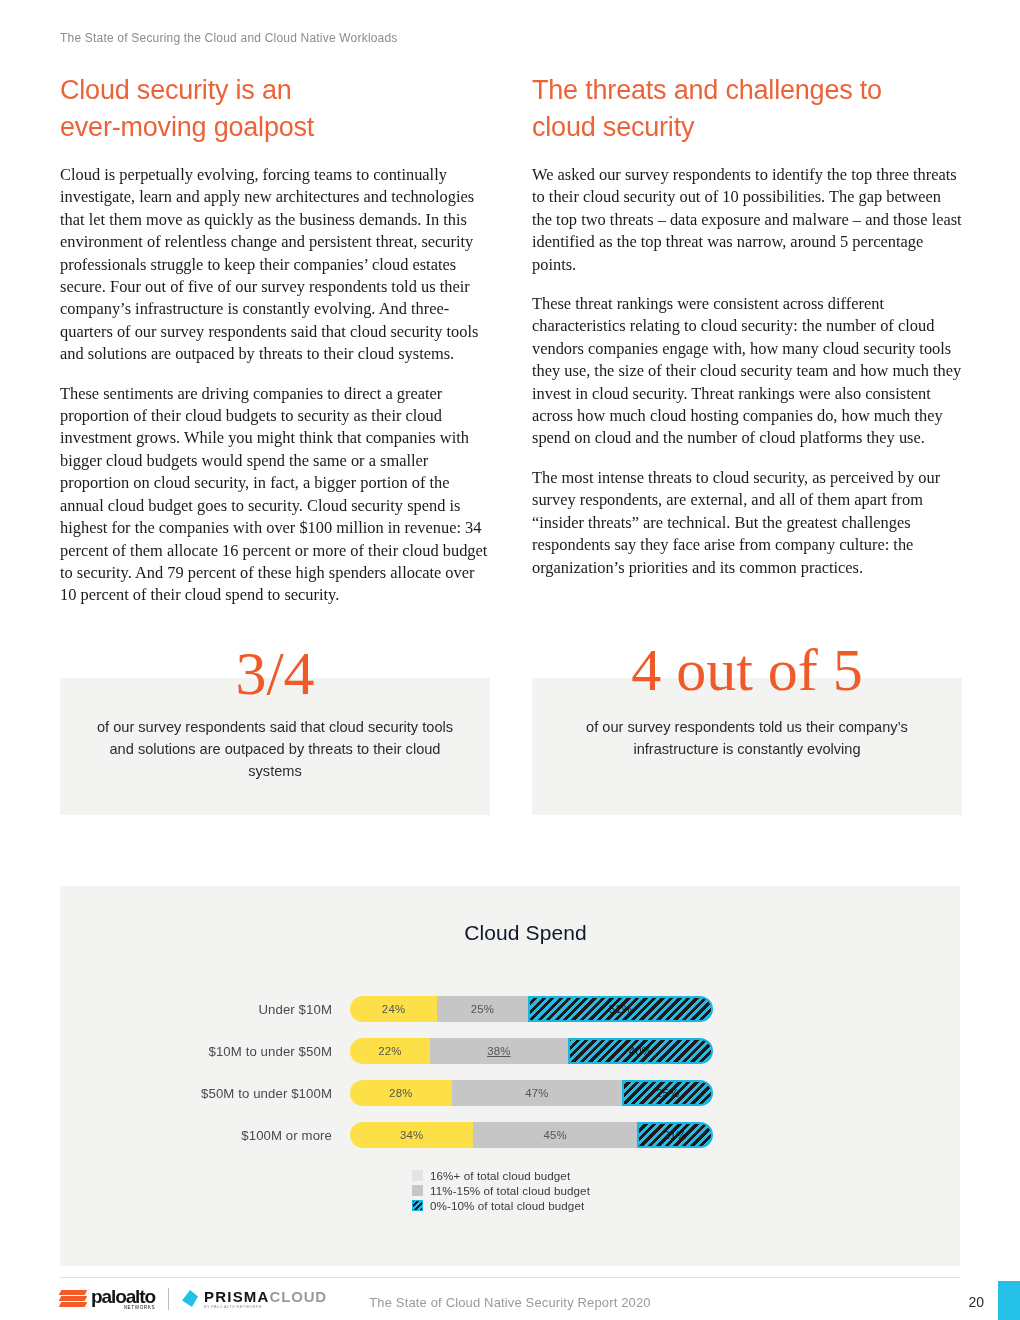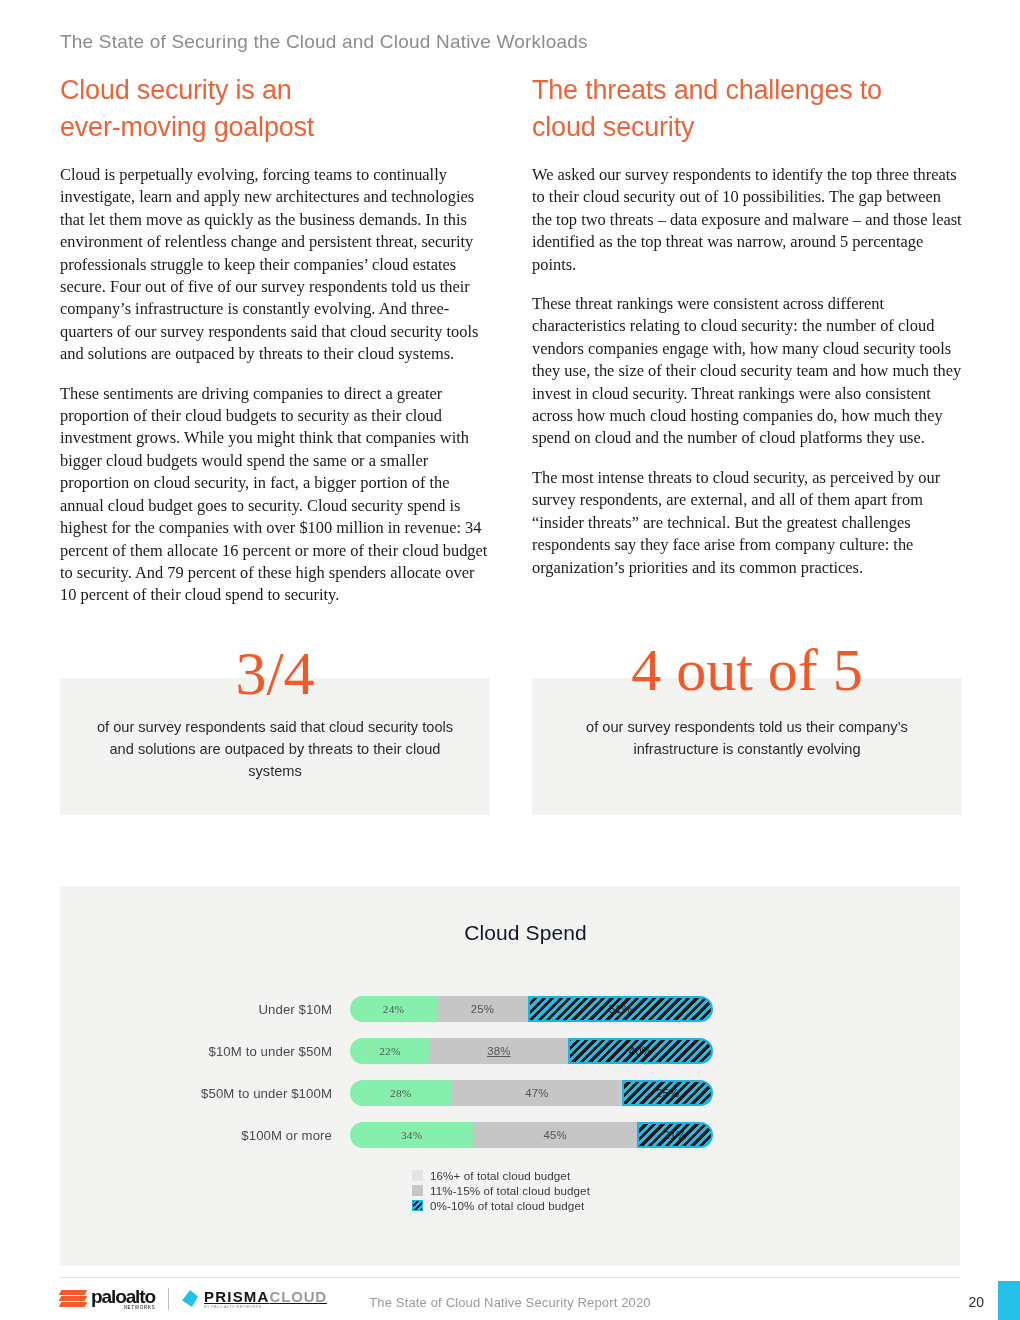--- a/index.html
+++ b/index.html
@@ -7,21 +7,21 @@
     width: 1020px; height: 1320px;
     background: #ffffff;
     font-family: "Liberation Sans", sans-serif;
     -webkit-font-smoothing: antialiased;
   }
   .page { position: relative; width: 1020px; height: 1320px; overflow: hidden; }
 
   
   .running-head {
     position: absolute; left: 60px; top: 31px;
-    font-size: 19px; letter-spacing: .2px;
+    font-size: 12px; letter-spacing: .2px;
     color: #8c8c8c;
   }
 
   
   .col { position: absolute; width: 430px; }
   .col-left  { left: 60px;  top: 72px; }
   .col-right { left: 532px; top: 72px; }
 
   .sec-title {
     font-size: 27px; line-height: 37px;
@@ -83,21 +83,21 @@
   .bar-track {
     position: relative; width: 363px; height: 26px;
     border-radius: 13px; overflow: visible;
     display: flex;
   }
   .seg {
     position: relative; height: 26px;
     display: flex; align-items: center; justify-content: center;
     font-size: 11.4px; color: #555; letter-spacing: .2px;
   }
-  .seg-a { background: #86efac; border-radius: 13px 0 0 13px; font-family: Liberation Serif, serif; }
+  .seg-a { background: #fde047; border-radius: 13px 0 0 13px; }
   .seg-b { background: #c6c6c6; }
   .seg-c {
     background:
       repeating-linear-gradient(-45deg,
         #1a1a1a 0px, #1a1a1a 3px,
         #2bb9e3 3px, #2bb9e3 6px);
     border: 2px solid #19b6e0;
     border-radius: 0 13px 13px 0;
     color: #1a1a1a;
   }
@@ -142,21 +142,21 @@
   .pan-word {
     font-size: 19px; font-weight: 700; color: #141414;
     letter-spacing: -1.1px; line-height: 19px;
   }
   .pan-sub { font-size: 4.6px; letter-spacing: .6px; color: #141414; text-align:right; margin-top:-1px;}
   .logo-div { width:1px; height: 22px; background: #bdbdbd; margin: 0 13px; }
   .prisma-mark {
     width: 16px; height: 17px; background: #25c0e8; margin-right: 6px;
     clip-path: polygon(50% 0%, 100% 38%, 62% 100%, 0 62%);
   }
-  .prisma-word { font-size: 15px; font-weight: 700; color: #141414; letter-spacing: 1.2px; text-decoration: underline; }
+  .prisma-word { font-size: 15px; font-weight: 700; color: #141414; letter-spacing: 1.2px; }
   .prisma-word .cloud { color: #9b9b9b; letter-spacing: .8px; }
   .prisma-sub { font-size: 3.8px; color:#8c8c8c; letter-spacing:.4px; }
   .footer-center {
     position: absolute; left: 0; right: 0; top: 18px; text-align: center;
     font-size: 13px; color: #9a9a9a; letter-spacing: .15px;
   }
   .page-num {
     position: absolute; right: 36px; top: 17px;
     font-size: 14px; color: #2b2b2b;
   }

